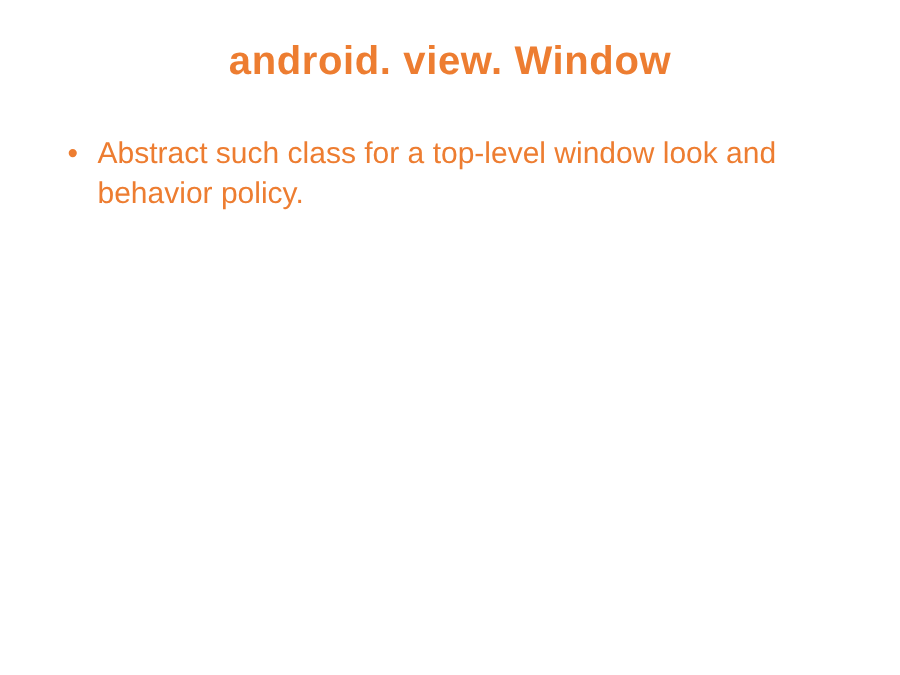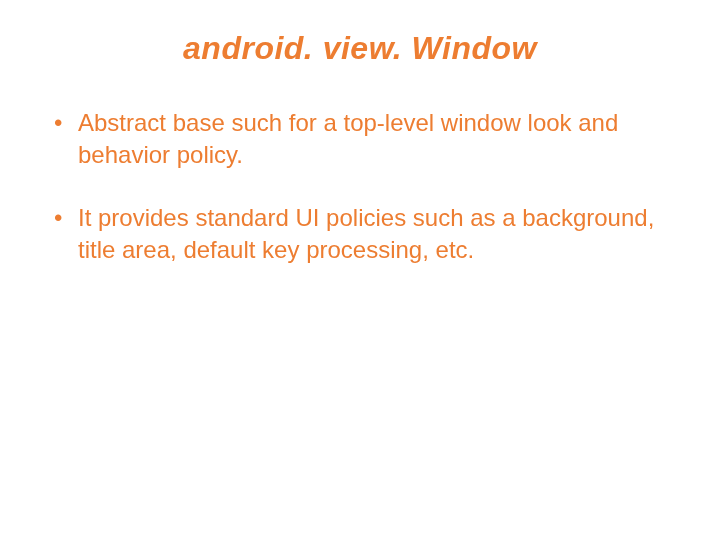--- a/index.html
+++ b/index.html
@@ -14,21 +14,20 @@
     font-family: Arial, "Microsoft YaHei", sans-serif;
     padding: 30px 50px;
     color: #ed7d31;
   }
   .slide-title {
     text-align: center;
     font-size: 32px;
     font-weight: bold;
     margin-bottom: 40px;
     letter-spacing: 0.5px;
-    font-style: italic;
   }
   .bullet-list {
     list-style: none;
   }
   .bullet-item {
     position: relative;
     padding-left: 28px;
     margin-bottom: 30px;
     font-size: 24px;
     line-height: 1.35;
@@ -45,18 +44,15 @@
     line-height: 1.35;
   }
 </style>
 </head>
 <body>
 
 <h1 class="slide-title">android. view. Window</h1>
 
 <ul class="bullet-list">
   <li class="bullet-item">
-    <span>Abstract base such for a top-level window look and behavior policy.</span>
-  </li>
-  <li class="bullet-item">
-    <span>It provides standard UI policies such as a background, title area, default key processing, etc.</span>
+    <span>Abstract such class for a top-level window look and behavior policy.</span>
   </li>
 </ul>
 
 </body></html>

